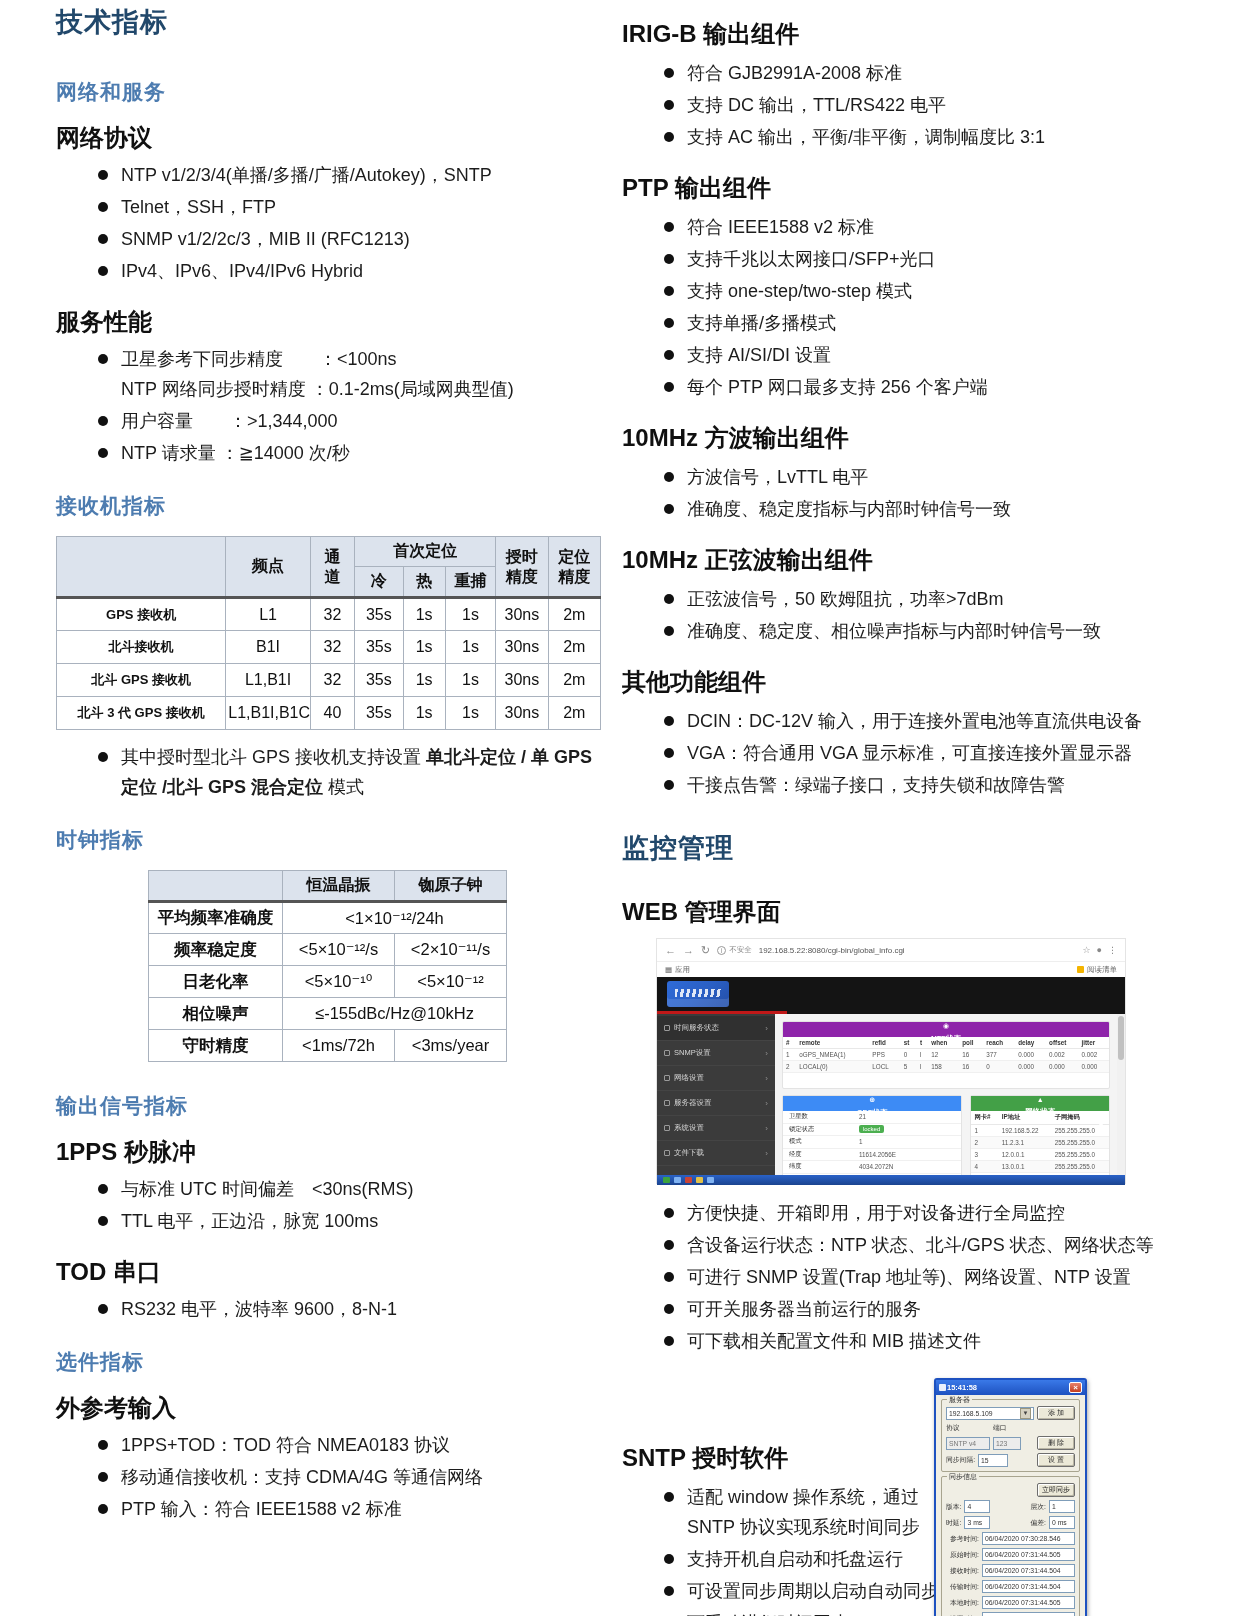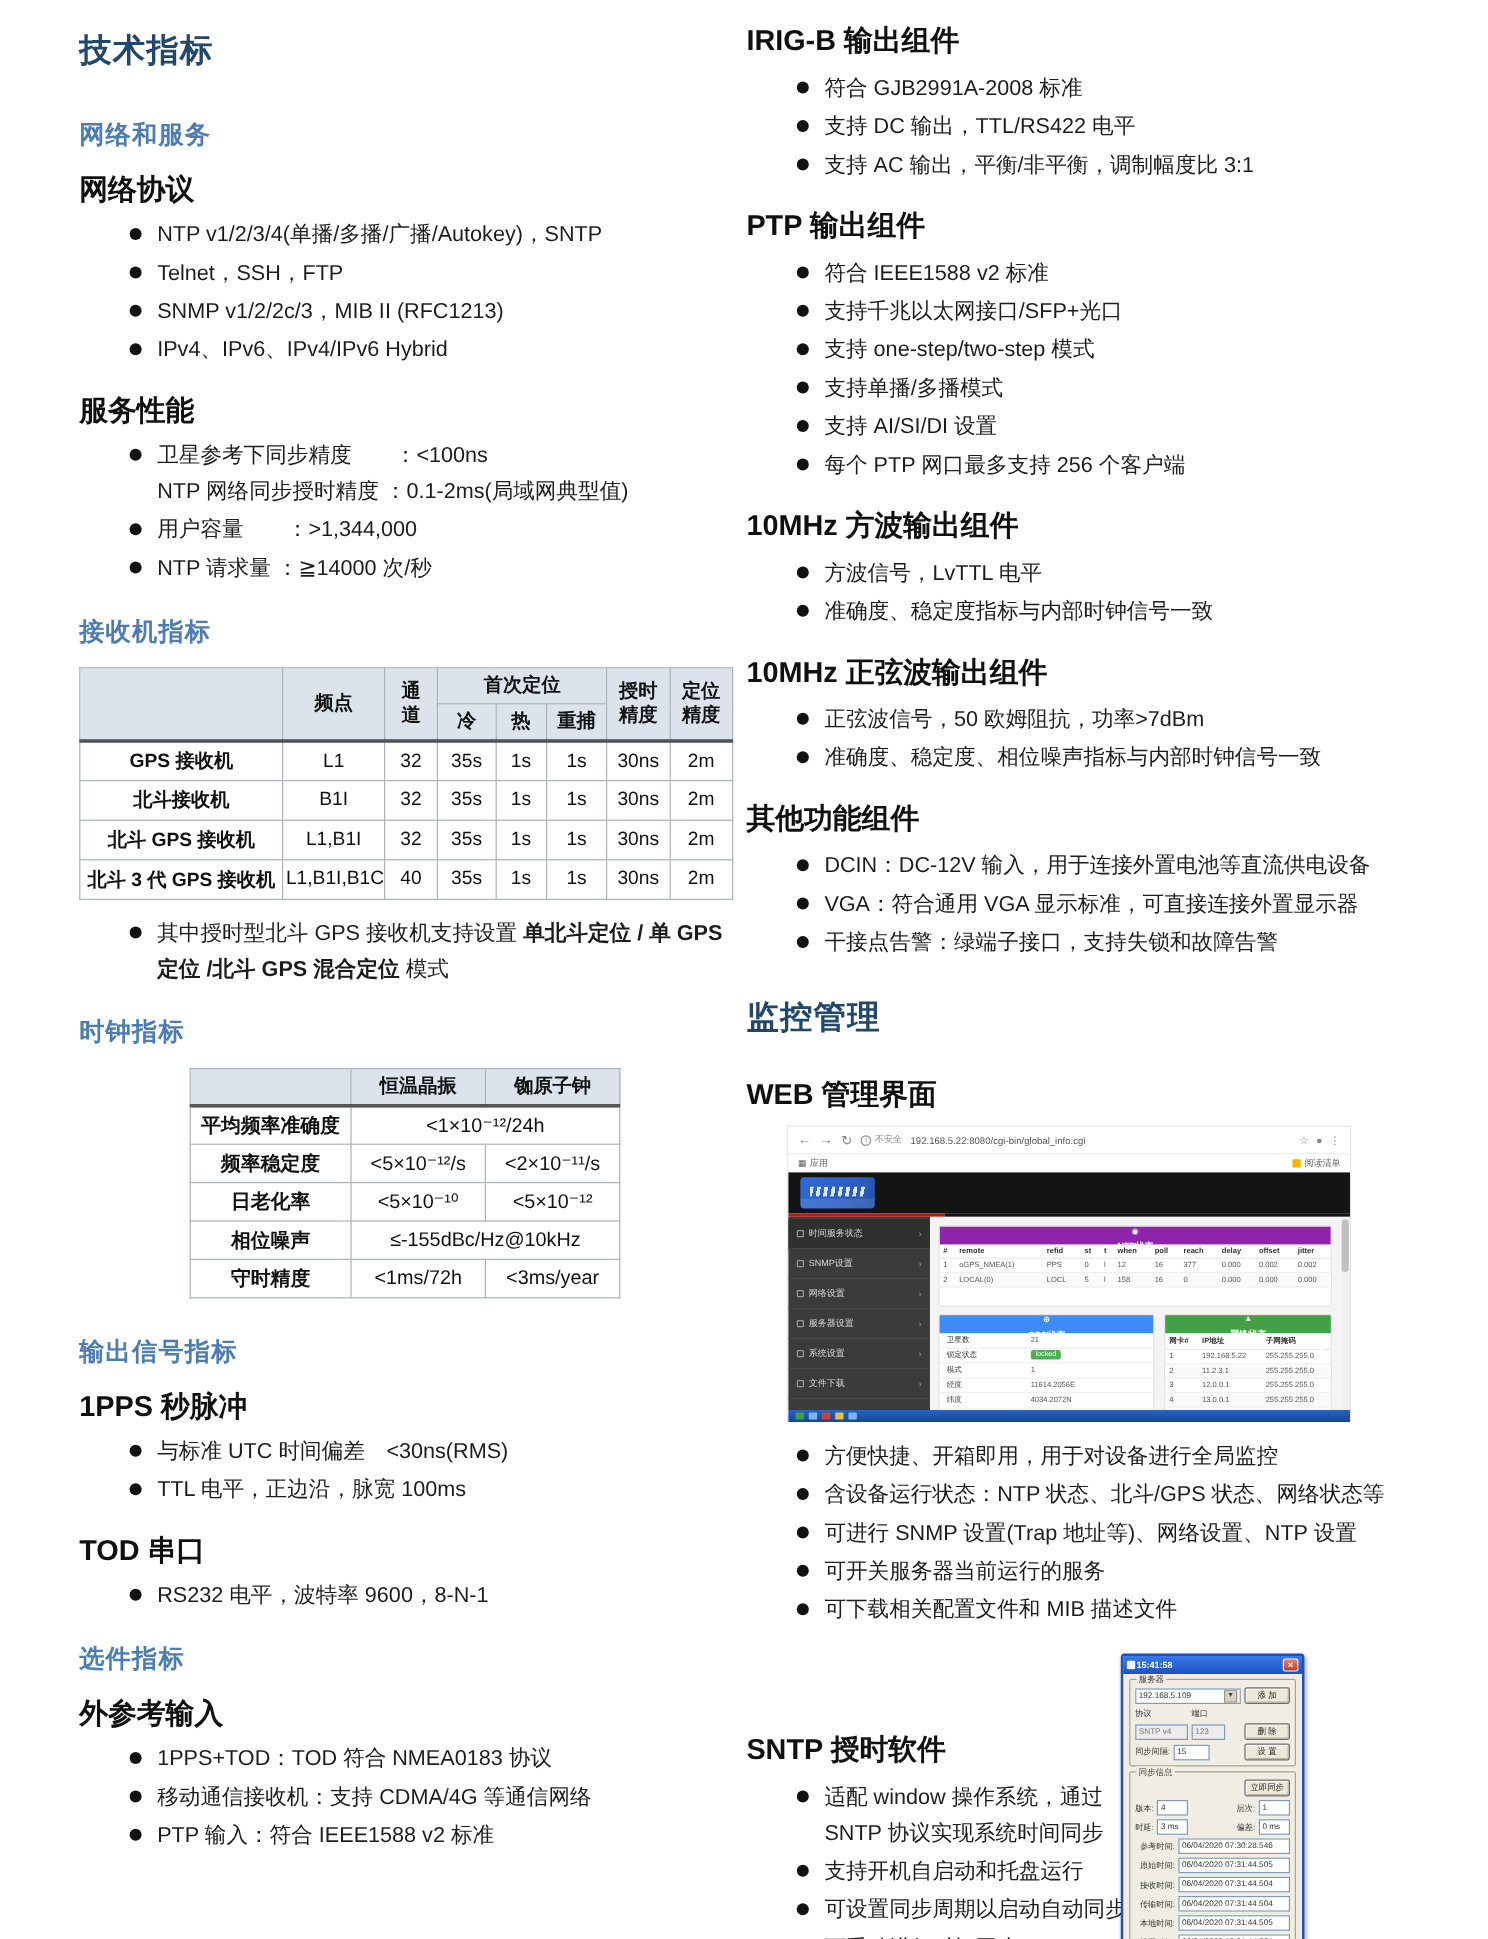--- a/index.html
+++ b/index.html
@@ -1,20 +1,20 @@
 <!DOCTYPE html>
 <html><head>
 <meta charset="utf-8">
 <style>
   * { margin:0; padding:0; box-sizing:border-box; }
   html,body { width:1240px; height:1616px; background:#ffffff; overflow:hidden;
     font-family:"Liberation Sans","DejaVu Sans",sans-serif; }
   .page { position:relative; width:1240px; height:1616px; }
   .col { position:absolute; top:0; }
-  .col-left  { left:66px;  width:545px; padding-top:20px; }
+  .col-left  { left:56px;  width:545px; }
   .col-right { left:622px; width:568px; padding-top:4px; }
 
   .h1 { font-size:27px; font-weight:bold; color:#21486B; letter-spacing:1px; }
   .h2 { font-size:21px; font-weight:bold; color:#4D7CB0; letter-spacing:1px; }
   .h3 { font-size:24px; font-weight:bold; color:#101010; }
   .col-left .h1 { margin:4px 0 38px 0; }
   .col-left .h2 { margin:24px 0 16px 0; }
   .col-left .h3 { margin:14px 0 6px 0; }
   .col-right .h3 { margin:14px 0 8px 0; }
   .col-right .h1 { margin:30px 0 30px 0; }
@@ -29,21 +29,21 @@
   
   table.spec { border-collapse:collapse; table-layout:fixed; margin-top:10px; }
   table.spec th, table.spec td { border:1px solid #A9B2BE; text-align:center;
     font-size:16px; color:#111; padding:4px 2px; }
   table.spec thead th { background:#DCE3ED; font-weight:bold; }
   table.spec thead { border-bottom:3px solid #555; }
   table.spec td.lbl { font-weight:bold; }
   th.stack { white-space:pre-line; line-height:1.2; }
   table.recv { width:545px; }
   table.recv td { height:33px; }
-  table.recv td.lbl { font-size:16px; white-space:nowrap; }
+  table.recv td.lbl { font-size:13px; white-space:nowrap; }
   table.clock { width:358px; margin-left:92px; }
   table.clock td { height:32px; font-size:16.5px; }
 
   
   .browser { position:relative; width:470px; height:246px; margin:10px 0 14px 34px;
     border:1px solid #e4e4e4; background:#fff; font-family:"Liberation Sans","DejaVu Sans",sans-serif; }
   .b-chrome { display:flex; align-items:center; height:22px; padding:0 8px; gap:7px;
     background:#fff; color:#777; font-size:10px; }
   .b-nav { font-size:11px; color:#888; cursor:pointer; }
   .b-secure { display:flex; align-items:center; gap:3px; color:#888; font-size:7.5px; }

